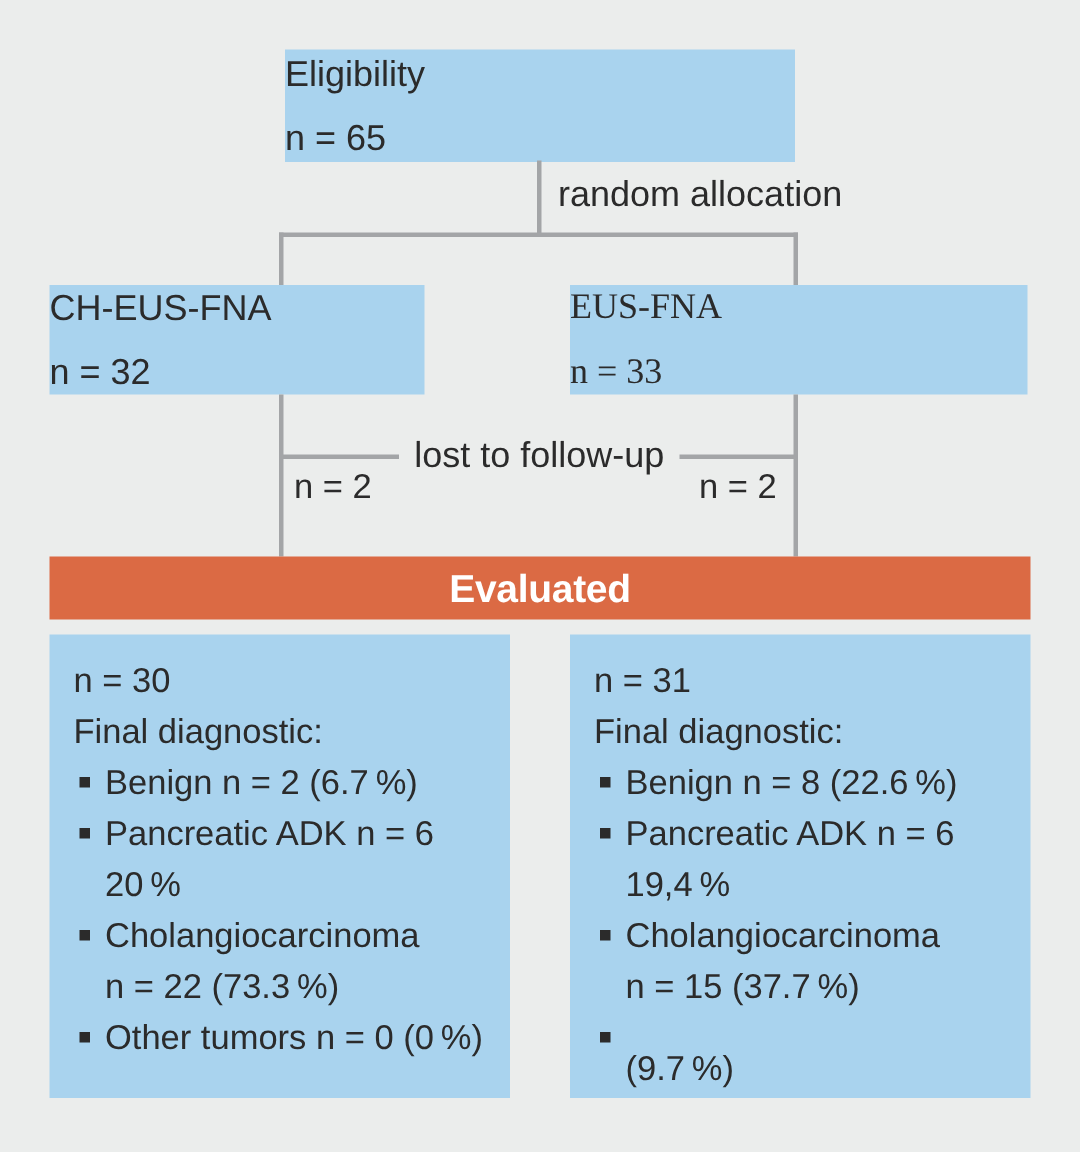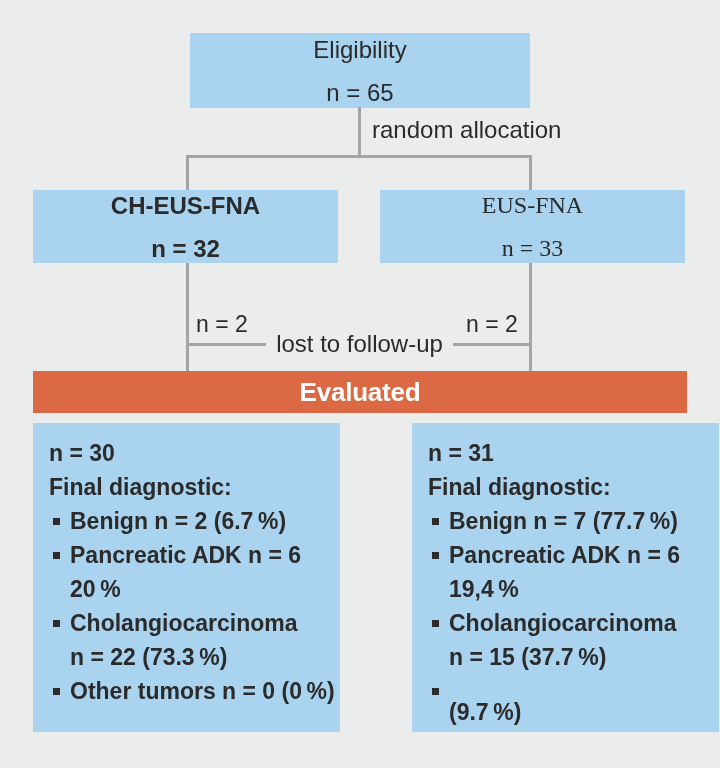--- a/index.html
+++ b/index.html
@@ -10,47 +10,47 @@
     font-family: "Liberation Sans", "DejaVu Sans", sans-serif;
     color: var(--text, #2b2b2b);
     overflow:hidden;
   }
   .box {
     position:absolute;
     background: var(--box-blue, #a9d3ee);
   }
   .center-box {
     display:flex; flex-direction:column;
-    align-items:center; justify-content:center;
+    justify-content:center;
     font-size:24px; line-height:33px;gap:10px;
   }
   .vline, .hline { position:absolute; background: var(--line-gray, #a3a5a7); }
   .vline { width:3px; }
   .hline { height:3px; }
   .flow-label { position:absolute; font-size:24px; line-height:28px; white-space:nowrap; }
   .lost-row {
     position:absolute; left:187px; top:290px; width:345px; height:28px;
-    display:flex; align-items:center;margin-top:40px;
+    display:flex; align-items:center;
   }
   .lost-row .seg { flex:1; height:3px; background: var(--line-gray, #a3a5a7); }
   .lost-label { padding:0 10px; font-size:24px; white-space:nowrap; }
   .n2 { position:absolute; font-size:23px; line-height:28px; }
   .bar {
     position:absolute; left:33px; top:371px; width:654px; height:42px;
     background: var(--bar-orange, #db6a44);
     color: var(--evaluated-text, #ffffff);
     font-weight:bold; font-size:26px; letter-spacing:-0.2px;
     display:flex; align-items:center; justify-content:center;
   }
   .result {
     padding:13px 12px 0 16px;
     font-size:23px; line-height:34px;
     box-sizing:border-box;
   }
-  .rline { white-space:nowrap;font-weight:bold; }
+  .rline { white-space:nowrap; }
   .bullet-line { display:flex; }
   .bullet {
     flex:none; width:7px; height:7px;
     background: var(--text, #2b2b2b);
     margin:14px 10px 0 4px;
   }
   .cont { padding-left:21px; }
 </style>
 </head>
 <body>
@@ -62,21 +62,21 @@
     <div>n = 65</div>
   </div>
 
   <div class="vline" style="left:358px; top:107px; height:50px;"></div>
   <div class="flow-label" style="left:372px; top:116px;">random allocation</div>
 
   <div class="hline" style="left:186px; top:155px; width:346px;"></div>
   <div class="vline" style="left:186px; top:155px; height:37px;"></div>
   <div class="vline" style="left:529px; top:155px; height:37px;"></div>
 
-  <div class="box center-box" style="left:33px; top:190px; width:305px; height:73px;font-weight:bold;">
+  <div class="box center-box" style="left:33px; top:190px; width:250px; height:73px;">
     <div>CH-EUS-FNA</div>
     <div>n = 32</div>
   </div>
   <div class="box center-box" style="left:380px; top:190px; width:305px; height:73px;font-family:Liberation Serif, serif;">
     <div>EUS-FNA</div>
     <div>n = 33</div>
   </div>
 
   <div class="vline" style="left:186px; top:263px; height:108px;"></div>
   <div class="vline" style="left:529px; top:263px; height:108px;"></div>
@@ -109,26 +109,26 @@
       <span class="bullet"></span>
       <span>Cholangiocarcinoma</span>
     </div>
     <div class="rline cont">n = 22 (73.3 %)</div>
     <div class="rline bullet-line">
       <span class="bullet"></span>
       <span>Other tumors n = 0 (0 %)</span>
     </div>
   </div>
 
-  <div class="box result" style="left:380px; top:423px; width:307px; height:309px;margin-left:32px;">
+  <div class="box result" style="left:380px; top:423px; width:307px; height:309px;">
     <div class="rline">n = 31</div>
     <div class="rline">Final diagnostic:</div>
     <div class="rline bullet-line">
       <span class="bullet"></span>
-      <span>Benign n = 7 (77.7 %)</span>
+      <span>Benign n = 8 (22.6 %)</span>
     </div>
     <div class="rline bullet-line">
       <span class="bullet"></span>
       <span>Pancreatic ADK n = 6</span>
     </div>
     <div class="rline cont">19,4 %</div>
     <div class="rline bullet-line">
       <span class="bullet"></span>
       <span>Cholangiocarcinoma</span>
     </div>

